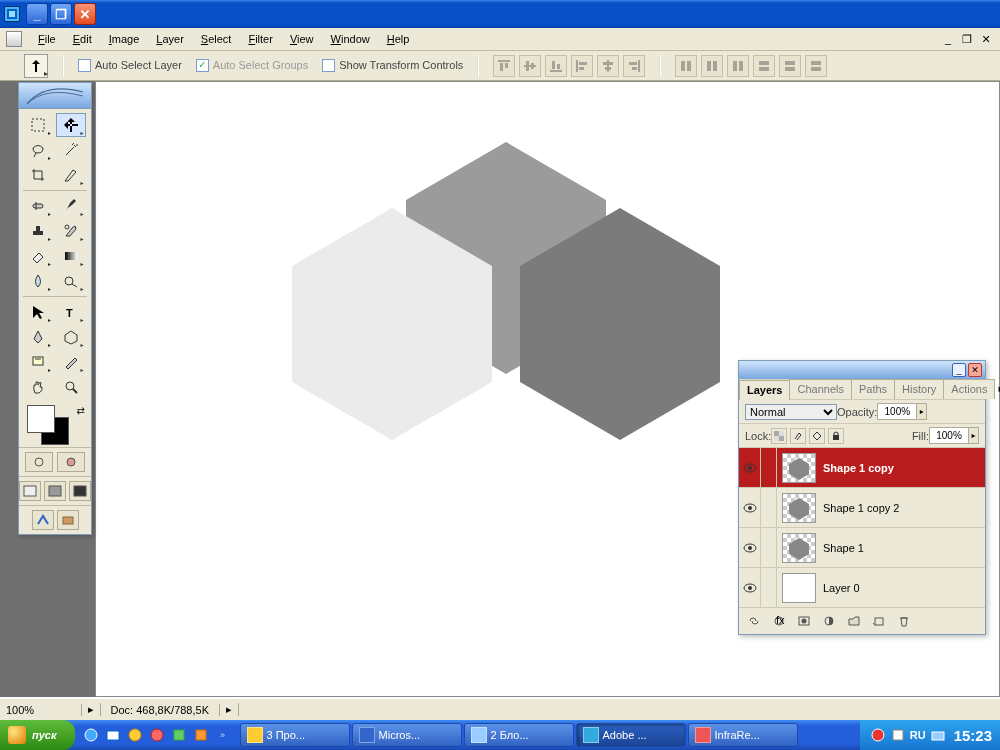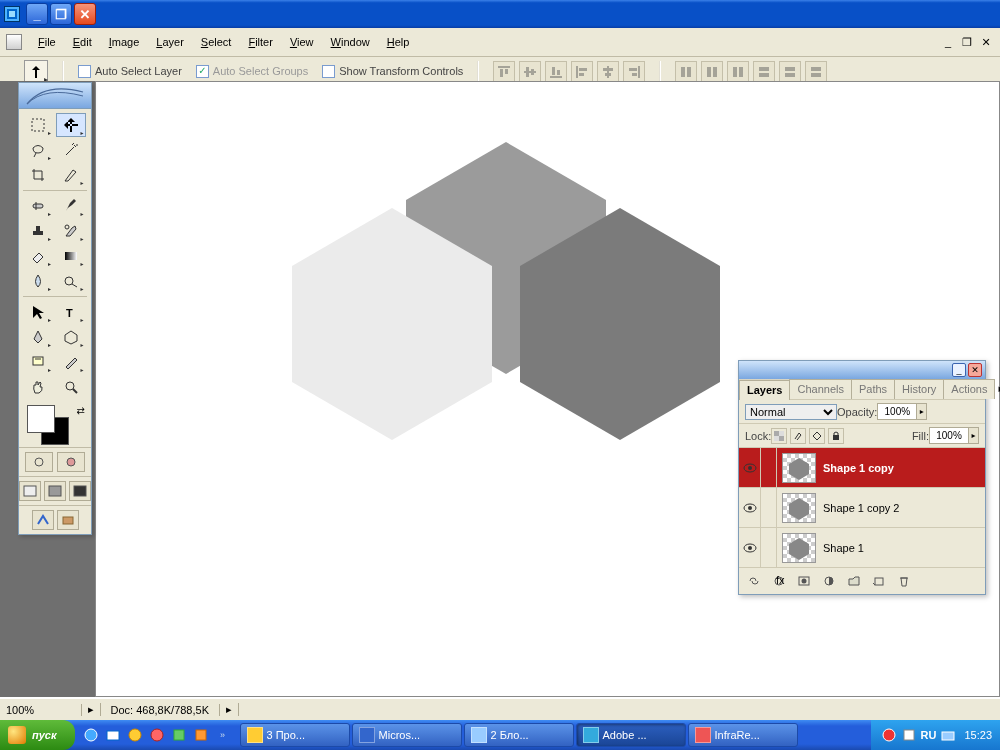--- a/index.html
+++ b/index.html
@@ -7,21 +7,21 @@
 
   
   .titlebar { height: 28px; background: linear-gradient(to bottom,#3a80e8 0%,#0850c7 10%,#0850c7 90%,#083da6 100%); color:#fff; display:flex; align-items:center; padding:0 4px; }
   .titlebar .app-icon { width:16px; height:16px; background:#4db3ff; border:1px solid #036; margin-right:6px; display:flex; align-items:center; justify-content:center; }
   .titlebar .title-text { font-weight:bold; letter-spacing:.2px; flex:1; }
   .win-btns { display:flex; gap:2px; }
   .win-btn { width:22px; height:22px; background:linear-gradient(#6fa8f7,#2c66d8); border:1px solid #0a3da0; border-radius:3px; display:flex; align-items:center; justify-content:center; color:#fff; font-weight:bold; font-size:13px; cursor:pointer;}
   .win-btn.close { background:linear-gradient(#f5947a,#e54a1f); border-color:#a01f0a; }
 
   
-  .menubar { height:29px; border-bottom:1px solid #c0bba6; display:flex; align-items:center; padding:0 6px; gap:3px; background:#ece9d8;}
+  .menubar { height:23px; border-bottom:1px solid #c0bba6; display:flex; align-items:center; padding:0 6px; gap:3px; background:#ece9d8;}
   .menubar .doc-icon { width:16px; height:16px; background:linear-gradient(#fff,#d0d0d0); border:1px solid #888; margin-right:6px;}
   .menubar .menu { padding:3px 7px; cursor:pointer; }
   .menubar .menu:first-letter { text-decoration: underline; }
   .menubar .doc-controls { margin-left:auto; display:flex; gap:3px; }
   .menubar .doc-controls span { width:16px; height:14px; display:inline-flex; align-items:center; justify-content:center; border:1px solid transparent; cursor:pointer;}
 
   
   .optionsbar { height:30px; border-bottom:1px solid #b0ab95; display:flex; align-items:center; padding:0 24px; gap:14px; background:#ece9d8;}
   .move-icon { width:24px; height:24px; border:1px solid #999; background:#f6f3e7; display:flex; align-items:center; justify-content:center; position:relative; }
   .move-icon::after{ content:"▸"; position:absolute; bottom:-1px; right:-1px; font-size:8px; color:#333;}
@@ -102,21 +102,21 @@
   .start { height:30px; padding:0 18px 0 8px; background:linear-gradient(#5fbb3a,#2c8a12); border-radius:0 12px 12px 0; display:flex; align-items:center; gap:6px; font-weight:bold; font-style:italic; font-size:15px; cursor:pointer;}
   .start .orb { width:18px; height:18px; background:radial-gradient(circle at 30% 30%,#ffe680,#e07a00); border-radius:3px;}
   .quicklaunch { display:flex; gap:2px; padding:0 6px;}
   .ql { width:20px; height:22px; display:flex; align-items:center; justify-content:center; cursor:pointer;}
   .taskbtn { height:24px; min-width:110px; max-width:130px; margin:0 1px; background:linear-gradient(#5b93e8,#3262c2); border:1px solid #1c4aa8; border-radius:3px; display:flex; align-items:center; gap:4px; padding:0 6px; cursor:pointer; overflow:hidden; white-space:nowrap;}
   .taskbtn.active { background:linear-gradient(#2c5fbf,#1a4596); box-shadow:inset 1px 1px 3px rgba(0,0,0,.4);}
   .taskbtn .ti { width:16px; height:16px; background:#fff3; border:1px solid #fff6;}
   .tray { margin-left:auto; height:30px; background:linear-gradient(#2ea3ef,#1776cf); display:flex; align-items:center; gap:4px; padding:0 8px 0 10px;}
   .tray .ti2 { width:16px; height:16px;}
   .tray .lang { font-size:11px; font-weight:bold;}
-  .tray .clock { font-size:11px; font-weight:normal; margin-left:4px;}
+  .tray .clock { font-size:15px; font-weight:bold; margin-left:4px;}
 
   svg { pointer-events:none; }
 </style>
 </head>
 <body>
 
 <div class="titlebar">
   <div class="app-icon">
     <svg width="10" height="10">
         <rect width="10" height="10" fill="#06c"></rect>
@@ -552,20 +552,31 @@
           </svg>
         </div>
       <div class="link"></div>
       <div class="thumb trans">
           <svg width="32" height="28" style="position:absolute;top:0;left:0">
             <polygon points="16,4 26,10 26,20 16,26 6,20 6,10" fill="#888"></polygon>
           </svg>
         </div>
       <div class="lname">Shape 1</div>
     </div>
+    <div class="layer">
+      <div class="eye">
+          <svg width="14" height="10">
+            <ellipse cx="7" cy="5" rx="6" ry="4" stroke="#333" fill="none"></ellipse>
+            <circle cx="7" cy="5" r="2" fill="#333"></circle>
+          </svg>
+        </div>
+      <div class="link"></div>
+      <div class="thumb"></div>
+      <div class="lname">Layer 0</div>
+    </div>
   </div>
   <div class="panel-foot">
     <div class="fbtn">
         <svg width="14" height="12">
           <path d="M3 6 A3 3 0 0 1 9 6 M5 6 A3 3 0 0 0 11 6" stroke="#555" fill="none"></path>
         </svg>
       </div>
     <div class="fbtn">
         <svg width="14" height="12">
           <circle cx="7" cy="6" r="4" stroke="#555" fill="none"></circle>

